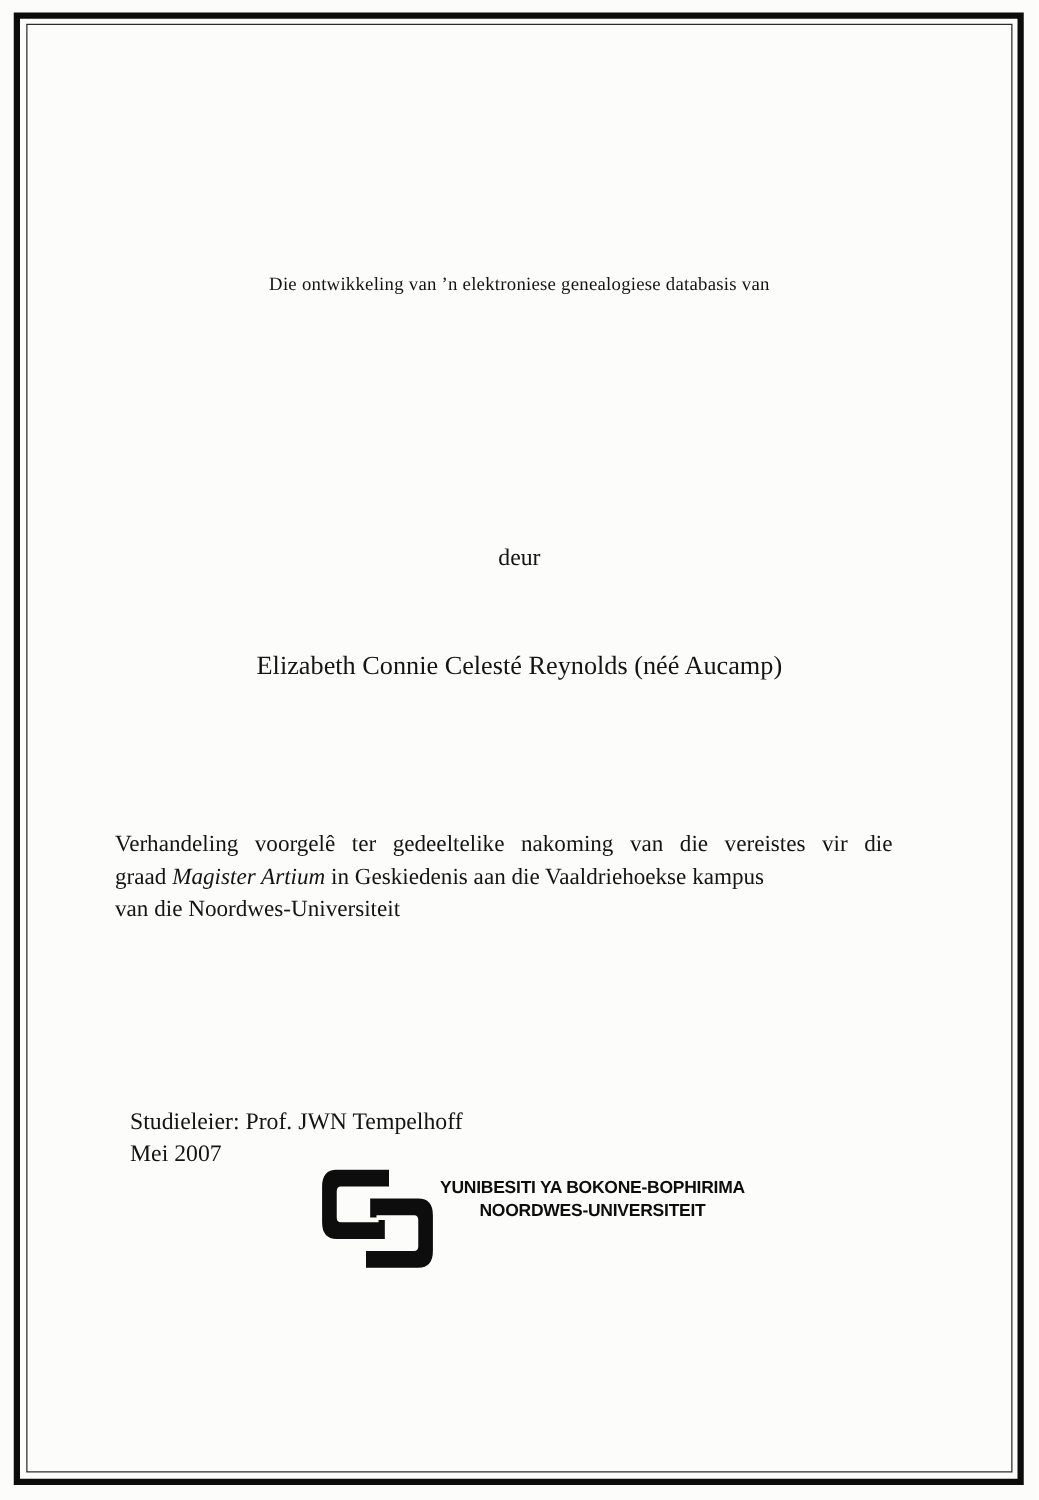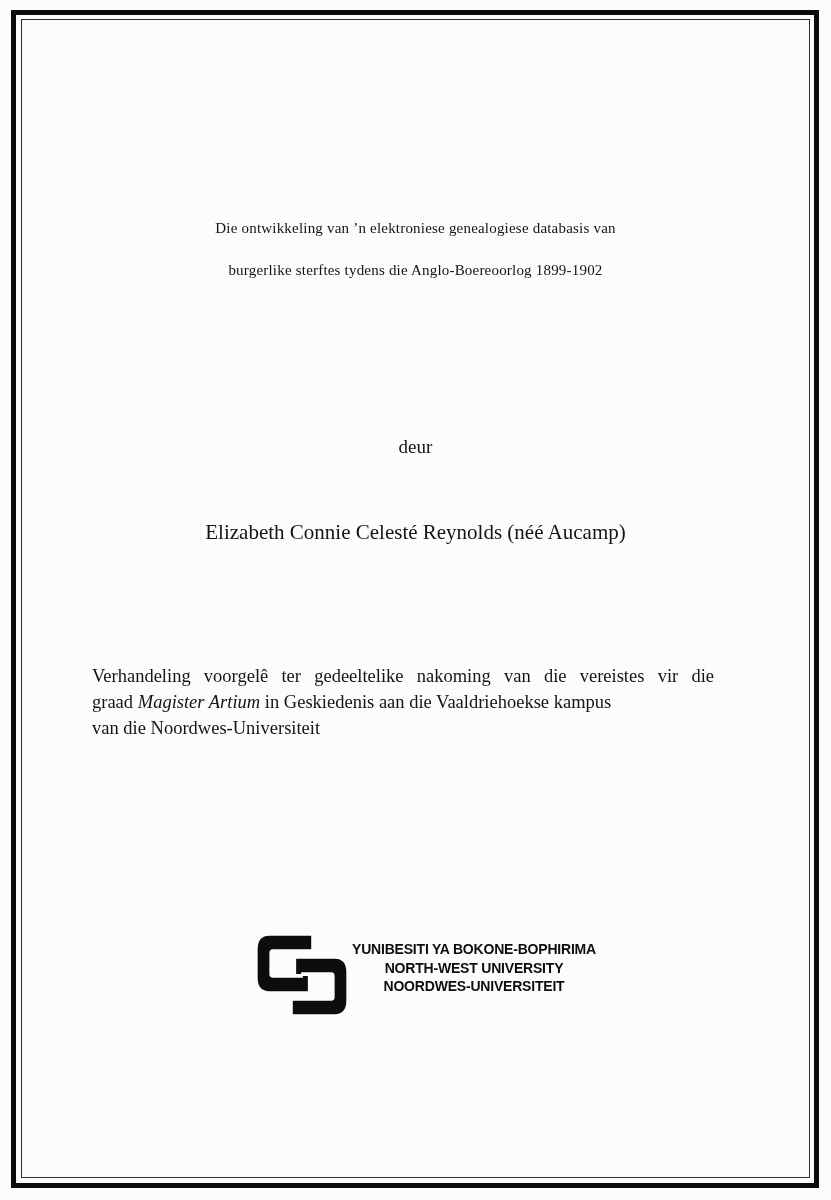--- a/index.html
+++ b/index.html
@@ -97,39 +97,41 @@
 </head>
 <body>
 
 <div class="page">
 
   <div class="border-outer"></div>
   <div class="border-inner"></div>
 
   <h1 class="title-block">
     <span class="line">Die ontwikkeling van ’n elektroniese genealogiese databasis van</span>
-    <span class="line">burgerlike sterftes tydens die Anglo-Boereoorlog 1899-1902</span>
   </h1>
 
   <div class="byline">deur</div>
 
   <div class="author">Elizabeth Connie Celesté Reynolds (néé Aucamp)</div>
 
   <div class="submission">
     <div class="justified">Verhandeling voorgelê ter gedeeltelike nakoming van die vereistes vir die</div>
     <div><span>graad </span><span class="italic">Magister Artium</span><span> in Geskiedenis aan die Vaaldriehoekse kampus</span></div>
     <div>van die Noordwes-Universiteit</div>
   </div>
 
+  <div class="supervisor-block">
+    <div>Studieleier: Prof. JWN Tempelhoff</div>
+    <div>Mei 2007</div>
+  </div>
 
   <div class="logo">
     <svg class="logo-mark" viewBox="0 0 110 90" preserveAspectRatio="none" xmlns="http://www.w3.org/2000/svg">
       <path fill="#0d0d0d" d="M 66 4 H 16 Q 2 4 2 18 V 48 Q 2 62 16 62 H 62 V 46 H 56 V 48 H 20 Q 16 48 16 44 V 22 Q 16 18 20 18 H 66 Z"></path>
       <path fill="#0d0d0d" d="M 44 86 H 94 Q 108 86 108 72 V 42 Q 108 28 94 28 H 48 V 44 H 54 V 42 H 90 Q 94 42 94 46 V 68 Q 94 72 90 72 H 44 Z"></path>
     </svg>
     <div class="logo-text">
       <span class="line">YUNIBESITI YA BOKONE-BOPHIRIMA</span>
-      <span class="line">NORTH-WEST UNIVERSITY</span>
       <span class="line">NOORDWES-UNIVERSITEIT</span>
     </div>
   </div>
 
 </div>
 
 </body></html>

